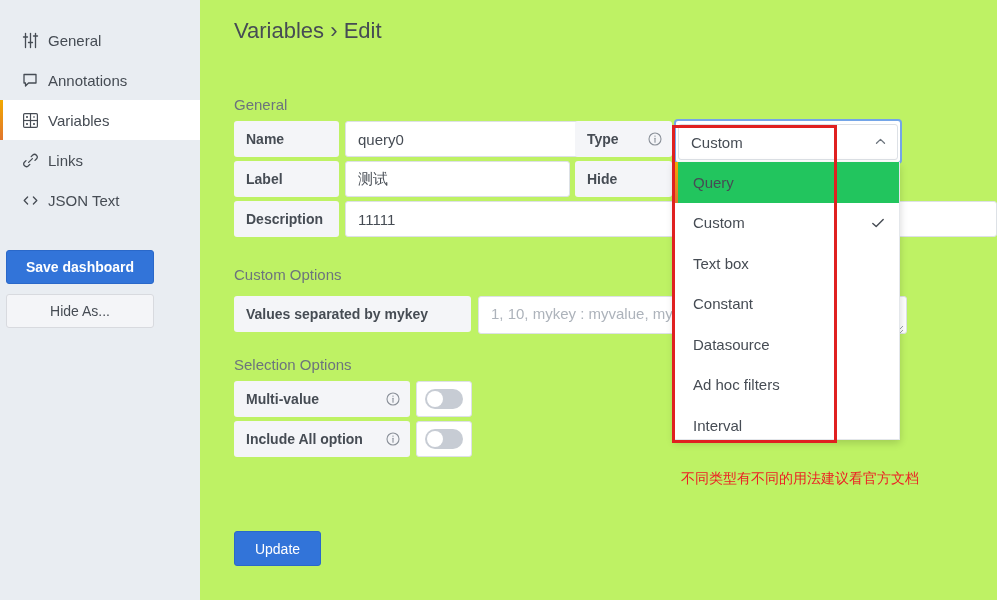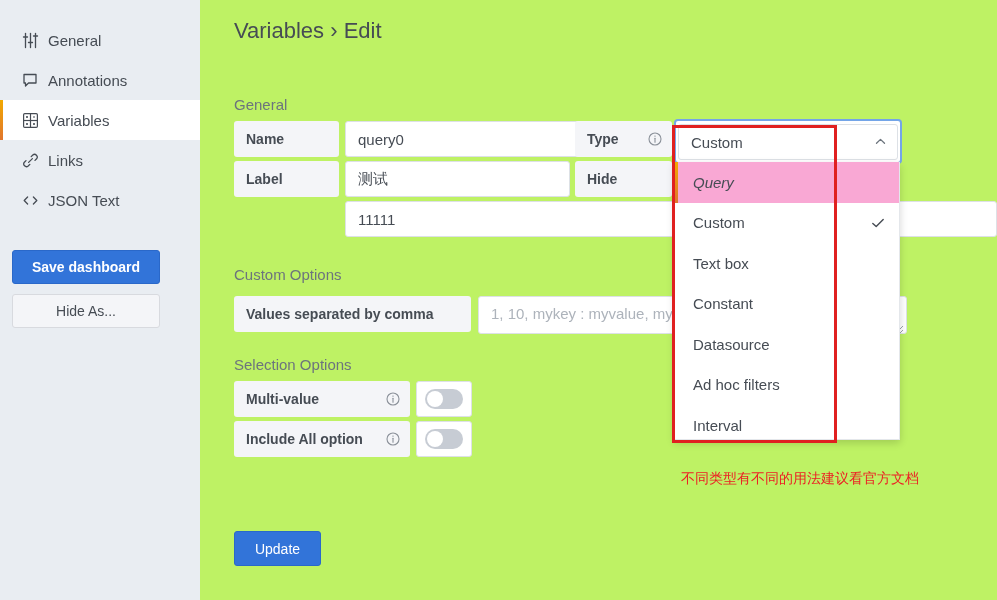--- a/index.html
+++ b/index.html
@@ -39,21 +39,21 @@
     width: 3px; height: 100%;
     background: linear-gradient(#f2a900, #e0752d);
   }
   .nav-ico {
     display: inline-flex; align-items: center; justify-content: center;
     width: 17px; height: 17px;
     flex: 0 0 17px;
   }
   .nav-ico svg { display: block; }
 
-  .side-btns { margin-top: 30px; padding: 0 12px; }
+  .side-btns { margin-top: 30px; padding: 0 6px; }
   .btn-primary {
     display: flex; align-items: center; justify-content: center;
     width: 148px; height: 34px;
     background: #3274d9;
     border: 1px solid #2a68c9;
     border-radius: 3px;
     color: #ffffff;
     font-size: 14px; font-weight: bold;
     cursor: pointer;
   }
@@ -216,21 +216,21 @@
   .menu-item {
     position: relative;
     display: flex; align-items: center;
     height: 40.5px;
     padding: 0 14px 0 18px;
     font-size: 15px;
     color: #464c54;
     cursor: pointer;
   }
   .menu-item .mi-label { flex: 1; }
-  .menu-item.hl { background: #f9a8d4; font-style: italic; }
+  .menu-item.hl { background: #22c55e; }
   .menu-item.hl::before {
     content: "";
     position: absolute; left: 0; top: 0;
     width: 3px; height: 100%;
     background: linear-gradient(#f2a900, #e0752d);
   }
   .check { width: 14px; height: 14px; }
 
   
   #red-box {
@@ -331,38 +331,39 @@
     <div id="page-title">Variables › Edit</div>
 
     <div class="sect-title" id="sect-general">General</div>
 
     <div class="fld-label" id="lbl-name">Name</div>
     <div class="fld-input" id="in-name">query0</div>
 
     <div class="fld-label" id="lbl-label">Label</div>
     <div class="fld-input" id="in-label">测试</div>
 
+    <div class="fld-label" id="lbl-desc">Description</div>
     <div class="fld-input" id="in-desc">11111</div>
 
     <div class="fld-label" id="lbl-type">
       <span>Type</span>
       <span class="info">
         <svg width="14" height="14" viewBox="0 0 14 14" fill="none" stroke="#8a9099" stroke-width="1.1">
           <circle cx="7" cy="7" r="6"></circle>
           <line x1="7" y1="6.2" x2="7" y2="10.2" stroke-linecap="round"></line>
           <circle cx="7" cy="4.1" r="0.72" fill="#8a9099" stroke="none"></circle>
         </svg>
       </span>
     </div>
 
     <div class="fld-label" id="lbl-hide">Hide</div>
 
     <div class="sect-title" id="sect-custom">Custom Options</div>
 
-    <div class="fld-label" id="lbl-vals">Values separated by comma</div>
+    <div class="fld-label" id="lbl-vals">Values separated by mykey</div>
     <div id="ta-vals">
       <span>1, 10, mykey : myvalue, myvalue2</span>
       <span class="resize-grip">
         <svg width="11" height="11" viewBox="0 0 11 11" stroke="#9aa1ab" stroke-width="1">
           <line x1="10" y1="2" x2="2" y2="10"></line>
           <line x1="10" y1="6" x2="6" y2="10"></line>
         </svg>
       </span>
     </div>
 

